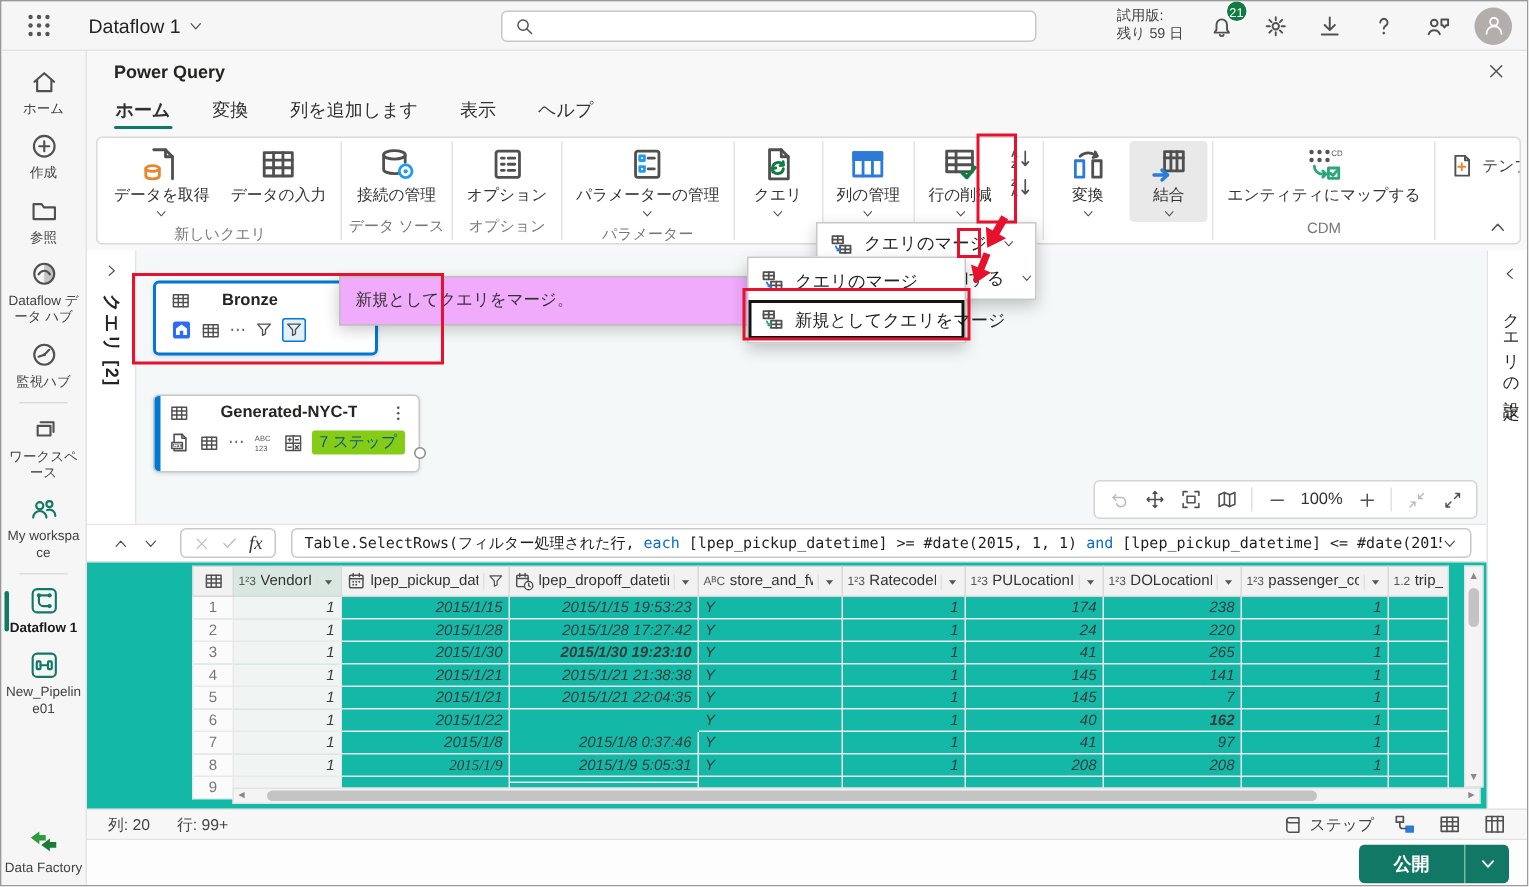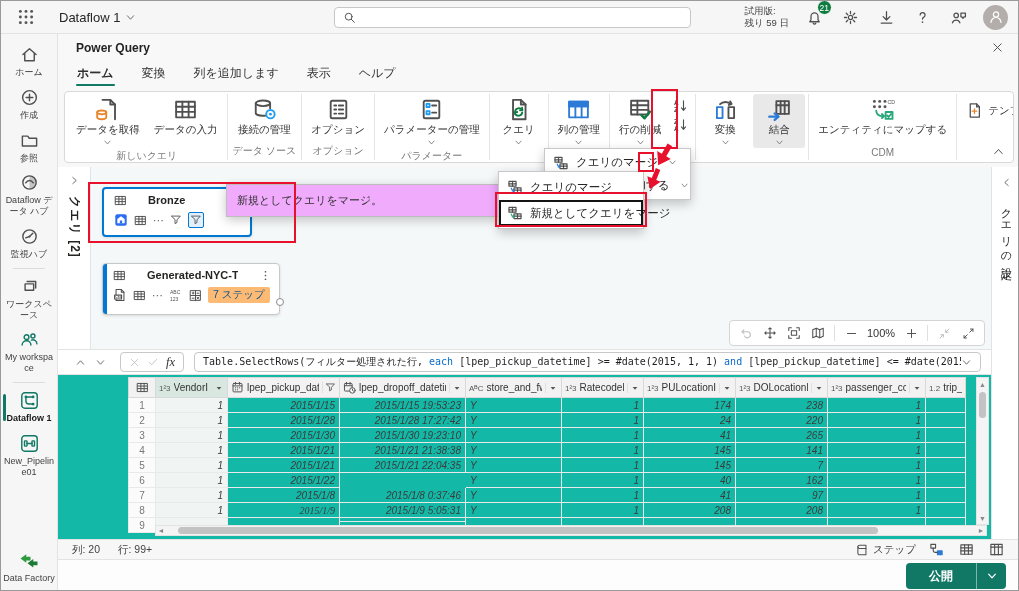--- a/index.html
+++ b/index.html
@@ -64,21 +64,21 @@
   .qrail{position:absolute;left:0;top:0;bottom:0;width:33px;background:#fff;border-right:1px solid #e3e3e3;display:flex;flex-direction:column;align-items:center;padding-top:8px;gap:10px;}
   .vtext-side{writing-mode:vertical-rl;text-orientation:sideways;font-size:12px;font-weight:bold;color:#252423;letter-spacing:1px;}
   .card{position:absolute;background:#fff;border:1px solid #c8c8c8;border-radius:4px;box-shadow:0 1px 3px rgba(0,0,0,.12);}
   .card.selected{border:2px solid #0078d4;}
   .card .leftbar{position:absolute;left:0;top:0;bottom:0;width:4px;background:#0078d4;border-radius:3px 0 0 3px;}
   .card-head{display:flex;gap:21px;padding:5px 7px 2px 10px;}
   .card-title{font-size:11px;font-weight:bold;color:#252423;white-space:nowrap;overflow:hidden;}
   .card-icons{display:flex;align-items:center;gap:6px;padding:3px 7px 5px 10px;}
   .ellip{color:#666;font-size:11px;line-height:8px;}
   .funnel-active{border:1px solid #0078d4;background:#e3f0fb;border-radius:2px;padding:1px;display:flex;}
-  .pill{background:#fdba74;color:#0f548c;font-size:10.5px;border-radius:2px;padding:1px 5px;white-space:nowrap;}
+  .pill{background:#84cc16;color:#0f548c;font-size:10.5px;border-radius:2px;padding:1px 5px;white-space:nowrap;}
   .connector{position:absolute;right:-5px;top:34px;width:8px;height:8px;border-radius:50%;background:#fff;border:1px solid #8a8a8a;}
   .tooltip{position:absolute;left:168px;top:17px;width:274px;background:#f0abfc;border:1px solid #bdbdbd;box-shadow:0 3px 10px rgba(0,0,0,.22);padding:7px 10px;font-size:11px;line-height:1.5;color:#323130;z-index:5;}
   .dg-toolbar{position:absolute;left:671px;top:153px;height:26px;background:#fff;border:1px solid #d4d4d4;border-radius:4px;display:flex;align-items:center;padding:0 4px;z-index:2;}
   .dg-btn{width:24px;height:22px;display:flex;align-items:center;justify-content:center;cursor:pointer;}
   .dg-sep{width:1px;height:16px;background:#e0e0e0;margin:0 4px;}
   .zoom-label{font-size:11px;color:#333;padding:0 4px;}
   .dim{opacity:.38;}
 
   .settings-rail{flex:0 0 29px;background:#fff;border-left:1px solid #e3e3e3;display:flex;flex-direction:column;align-items:center;gap:12px;padding-top:10px;}
   .vtext-up{writing-mode:vertical-rl;text-orientation:mixed;font-size:11px;color:#252423;letter-spacing:2px;}
@@ -962,21 +962,21 @@
                   <div class="tcell a-r" style="width: 82px;">1</div>
                   <div class="tcell a-r" style="width: 92px;">24</div>
                   <div class="tcell a-r" style="width: 92px;">220</div>
                   <div class="tcell a-r" style="width: 98px;">1</div>
                   <div class="tcell a-l" style="width: 40px;"></div>
                 </div>
                 <div class="trow">
                   <div class="tcell a-c rnum" style="width: 28px;">3</div>
                   <div class="tcell a-r vsel" style="width: 72px;">1</div>
                   <div class="tcell a-r" style="width: 112px;">2015/1/30</div>
-                  <div class="tcell a-r" style="width: 126px;">2015/1/30 19:23:10</div>
+                  <div class="tcell a-r" style="width: 126px; font-weight: bold;">2015/1/30 19:23:10</div>
                   <div class="tcell a-l" style="width: 96px;">Y</div>
                   <div class="tcell a-r" style="width: 82px;">1</div>
                   <div class="tcell a-r" style="width: 92px;">41</div>
                   <div class="tcell a-r" style="width: 92px;">265</div>
                   <div class="tcell a-r" style="width: 98px;">1</div>
                   <div class="tcell a-l" style="width: 40px;"></div>
                 </div>
                 <div class="trow">
                   <div class="tcell a-c rnum" style="width: 28px;">4</div>
                   <div class="tcell a-r vsel" style="width: 72px;">1</div>
@@ -1002,21 +1002,21 @@
                   <div class="tcell a-l" style="width: 40px;"></div>
                 </div>
                 <div class="trow">
                   <div class="tcell a-c rnum" style="width: 28px;">6</div>
                   <div class="tcell a-r vsel" style="width: 72px;">1</div>
                   <div class="tcell a-r" style="width: 112px;">2015/1/22</div>
                   <div class="tcell a-r" style="width: 126px; margin-top: 48px;">2015/1/22 9:58:51</div>
                   <div class="tcell a-l" style="width: 96px;">Y</div>
                   <div class="tcell a-r" style="width: 82px;">1</div>
                   <div class="tcell a-r" style="width: 92px;">40</div>
-                  <div class="tcell a-r" style="width: 92px;">162</div>
+                  <div class="tcell a-r" style="width: 92px; font-weight: bold;">162</div>
                   <div class="tcell a-r" style="width: 98px;">1</div>
                   <div class="tcell a-l" style="width: 40px;"></div>
                 </div>
                 <div class="trow">
                   <div class="tcell a-c rnum" style="width: 28px;">7</div>
                   <div class="tcell a-r vsel" style="width: 72px;">1</div>
                   <div class="tcell a-r" style="width: 112px;">2015/1/8</div>
                   <div class="tcell a-r" style="width: 126px;">2015/1/8 0:37:46</div>
                   <div class="tcell a-l" style="width: 96px;">Y</div>
                   <div class="tcell a-r" style="width: 82px;">1</div>

